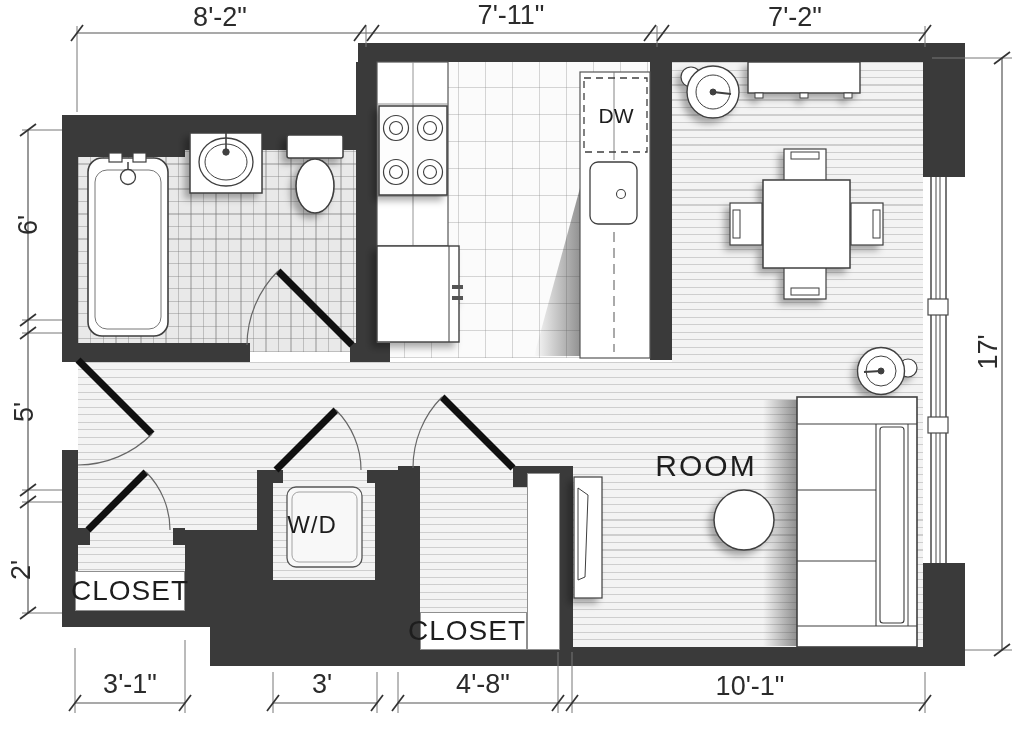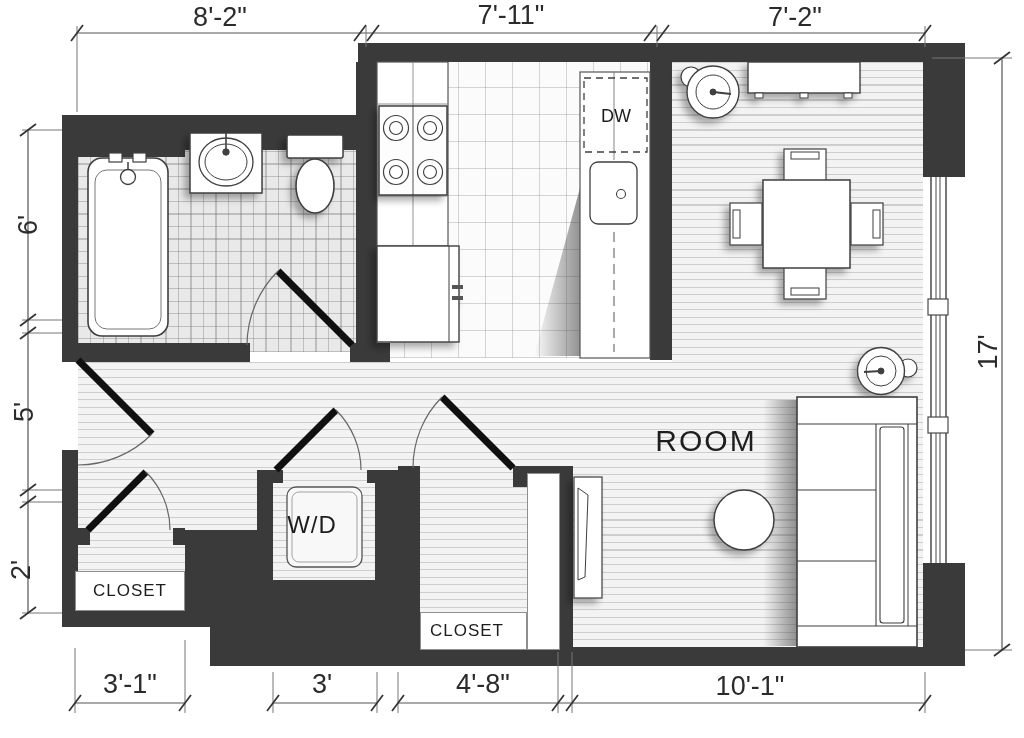--- a/index.html
+++ b/index.html
@@ -12,21 +12,21 @@
         background-image:repeating-linear-gradient(0deg, rgba(120,120,120,.38) 0 1px, transparent 1px 12.5px),
                          repeating-linear-gradient(90deg, rgba(120,120,120,.38) 0 1px, transparent 1px 12.5px);}
   .tilek{position:absolute;background:#fbfbfb;
         background-image:repeating-linear-gradient(0deg, rgba(140,140,140,.35) 0 1px, transparent 1px 27px),
                          repeating-linear-gradient(90deg, rgba(140,140,140,.35) 0 1px, transparent 1px 27px);}
   .panel{position:absolute;background:#fff;border:1px solid #8f8f8f;box-sizing:border-box;}
   .lbl{position:absolute;transform:translate(-50%,-50%);white-space:nowrap;color:#222;}
   .rot{transform:translate(-50%,-50%) rotate(-90deg);}
   .dim{font-size:27px;letter-spacing:0px;color:#2b2b2b;}
   .room-big{font-size:30px;letter-spacing:2px;color:#1d1d1d;}
-  .room-sm{font-size:17px;letter-spacing:1px;color:#1d1d1d;}
+  .room-sm{font-size:28px;letter-spacing:1px;color:#1d1d1d;}
   .room-md{font-size:24px;letter-spacing:1px;color:#1d1d1d;}
   svg{position:absolute;left:0;top:0;}
 </style>
 </head>
 <body>
 
 <div id="plan">
 
   <div class="tileb" style="left:78px;top:135px;width:278px;height:217px"></div>
   <div class="tilek" style="left:377px;top:62px;width:273px;height:296px"></div>
@@ -300,19 +300,19 @@
   <div class="lbl dim" style="left:795px;top:17px">7'-2"</div>
   <div class="lbl rot dim" style="left:28px;top:225px">6'</div>
   <div class="lbl rot dim" style="left:24px;top:412px">5'</div>
   <div class="lbl rot dim" style="left:21px;top:570px">2'</div>
   <div class="lbl rot dim" style="left:988px;top:352px">17'</div>
   <div class="lbl dim" style="left:130px;top:684px">3'-1"</div>
   <div class="lbl dim" style="left:322px;top:684px">3'</div>
   <div class="lbl dim" style="left:483px;top:684px">4'-8"</div>
   <div class="lbl dim" style="left:750px;top:686px">10'-1"</div>
 
-  <div class="lbl room-big" style="left:706px;top:441px">ROOM</div>
-  <div class="lbl" style="left:616px;top:116px;font-size:18px;color:#1d1d1d">DW</div>
+  <div class="lbl room-big" style="left:706px;top:466px">ROOM</div>
+  <div class="lbl" style="left:616px;top:116px;font-size:21px;color:#1d1d1d">DW</div>
   <div class="lbl room-md" style="left:312px;top:525px">W/D</div>
   <div class="lbl room-sm" style="left:130px;top:591px">CLOSET</div>
   <div class="lbl room-sm" style="left:467px;top:631px">CLOSET</div>
 
 </div>
 
 </body></html>

